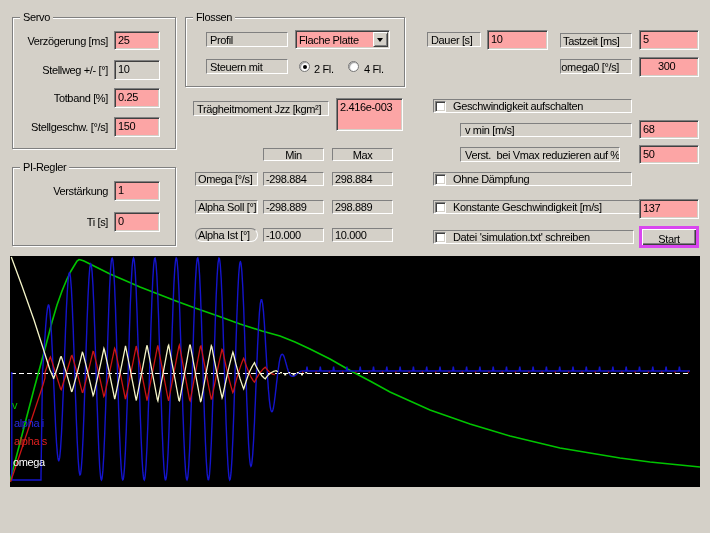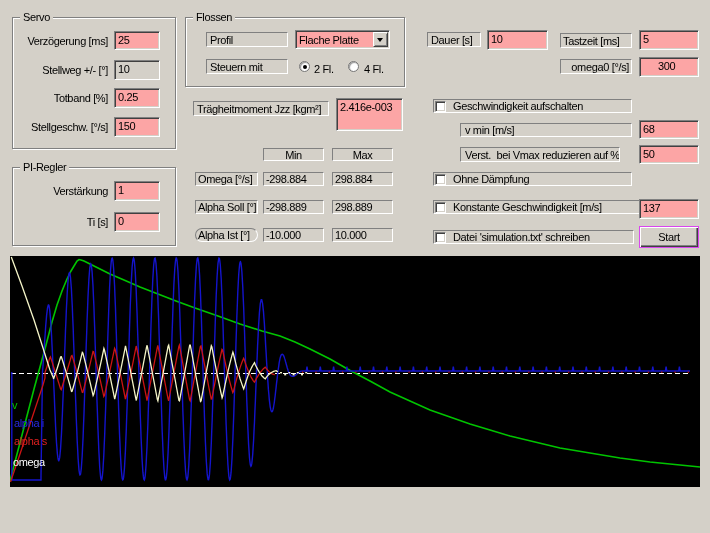--- a/index.html
+++ b/index.html
@@ -10,21 +10,21 @@
 .edit.dis{background:#d4d0c8}
 .stat{position:absolute;border:1px solid;border-color:#808080 #fff #fff #808080;overflow:hidden;white-space:nowrap}
 .grp{position:absolute;border:1px solid #808080;box-shadow:inset 1px 1px 0 #fff, 1px 1px 0 #fff}
 .grp>span{position:absolute;top:-8px;left:7px;background:#d4d0c8;padding:0 3px;line-height:14px}
 .lbl{position:absolute;white-space:nowrap;line-height:14px}
 .cb{position:absolute;width:11px;height:11px;background:#fff;border:1px solid;
  border-color:#808080 #fff #fff #808080;box-shadow:inset 1px 1px 0 #404040, inset -1px -1px 0 #d4d0c8}
 .radio{position:absolute;width:11px;height:11px;border-radius:50%;background:#fff;
  border:1px solid #767676;box-shadow:inset 1px 1px 1px #9a9a9a}
 .radio.sel:after{content:"";position:absolute;left:2.5px;top:2.5px;width:4px;height:4px;border-radius:50%;background:#000}
-.btn{position:absolute;background:#d4d0c8;border:1px solid #d946ef;
+.btn{position:absolute;background:#d4d0c8;border:3px solid #d946ef;
  box-shadow:inset 1px 1px 0 #fff, inset -1px -1px 0 #404040, inset -2px -2px 0 #808080;
  text-align:center}
 
 </style></head><body>
 <div class="grp" style="left:12px;top:17px;width:164px;height:132px">
     <span>Servo</span>
   </div>
 <div class="lbl" style="left:10px;top:34px;width:98px;text-align:right">Verzögerung [ms]</div>
 <div class="edit" style="left:114px;top:31px;width:46px;height:19px;line-height:13px;padding-left:3px">25</div>
 <div class="lbl" style="left:10px;top:63px;width:98px;text-align:right">Stellweg +/- [°]</div>
@@ -62,21 +62,21 @@
 <div class="stat" style="left:195px;top:200px;width:63px;height:14px;line-height:13px;padding-left:2px;text-align:left;">Alpha Soll [°]</div>
 <div class="stat" style="left:263px;top:200px;width:61px;height:14px;line-height:13px;padding-left:2px;text-align:left;">-298.889</div>
 <div class="stat" style="left:332px;top:200px;width:61px;height:14px;line-height:13px;padding-left:2px;text-align:left;">298.889</div>
 <div class="stat" style="left:195px;top:228px;width:63px;height:14px;line-height:13px;padding-left:2px;text-align:left;border-radius:7px;">Alpha Ist [°]</div>
 <div class="stat" style="left:263px;top:228px;width:61px;height:14px;line-height:13px;padding-left:2px;text-align:left;">-10.000</div>
 <div class="stat" style="left:332px;top:228px;width:61px;height:14px;line-height:13px;padding-left:2px;text-align:left;">10.000</div>
 <div class="stat" style="left:427px;top:32px;width:54px;height:15px;line-height:14px;padding-left:3px;text-align:left;">Dauer [s]</div>
 <div class="edit" style="left:487px;top:30px;width:61px;height:20px;line-height:13px;padding-left:3px">10</div>
 <div class="stat" style="left:560px;top:33px;width:72px;height:15px;line-height:14px;padding-left:2px;text-align:left;">Tastzeit [ms]</div>
 <div class="edit" style="left:639px;top:30px;width:60px;height:20px;line-height:13px;padding-left:3px">5</div>
-<div class="stat" style="left:560px;top:59px;width:72px;height:15px;line-height:14px;padding-right:2px;text-align:right;">omega0 [°/s]</div>
+<div class="stat" style="left:560px;top:59px;width:72px;height:15px;line-height:14px;padding-right:12px;text-align:right;">omega0 [°/s]</div>
 <div class="edit" style="left:639px;top:57px;width:60px;height:20px;line-height:13px;padding-left:18px">300</div>
 <div class="stat" style="left:433px;top:99px;width:199px;height:14px;line-height:13px;padding-left:2px;text-align:left;"><span style="padding-left:17px">Geschwindigkeit aufschalten</span></div>
 <div class="cb" style="left:435px;top:100.5px"></div>
 <div class="stat" style="left:460px;top:123px;width:172px;height:14px;line-height:13px;padding-left:4px;text-align:left;">v min [m/s]</div>
 <div class="edit" style="left:639px;top:120px;width:60px;height:19px;line-height:13px;padding-left:3px">68</div>
 <div class="stat" style="left:460px;top:147px;width:160px;height:15px;line-height:14px;padding-left:4px;text-align:left;">Verst.&nbsp; bei Vmax reduzieren auf %</div>
 <div class="edit" style="left:639px;top:145px;width:60px;height:19px;line-height:13px;padding-left:3px">50</div>
 <div class="stat" style="left:433px;top:172px;width:199px;height:14px;line-height:13px;padding-left:2px;text-align:left;"><span style="padding-left:17px">Ohne Dämpfung</span></div>
 <div class="cb" style="left:435px;top:173.5px"></div>
 <div class="stat" style="left:433px;top:200px;width:224px;height:14px;line-height:13px;padding-left:2px;text-align:left;"><span style="padding-left:17px">Konstante Geschwindigkeit [m/s]</span></div>

